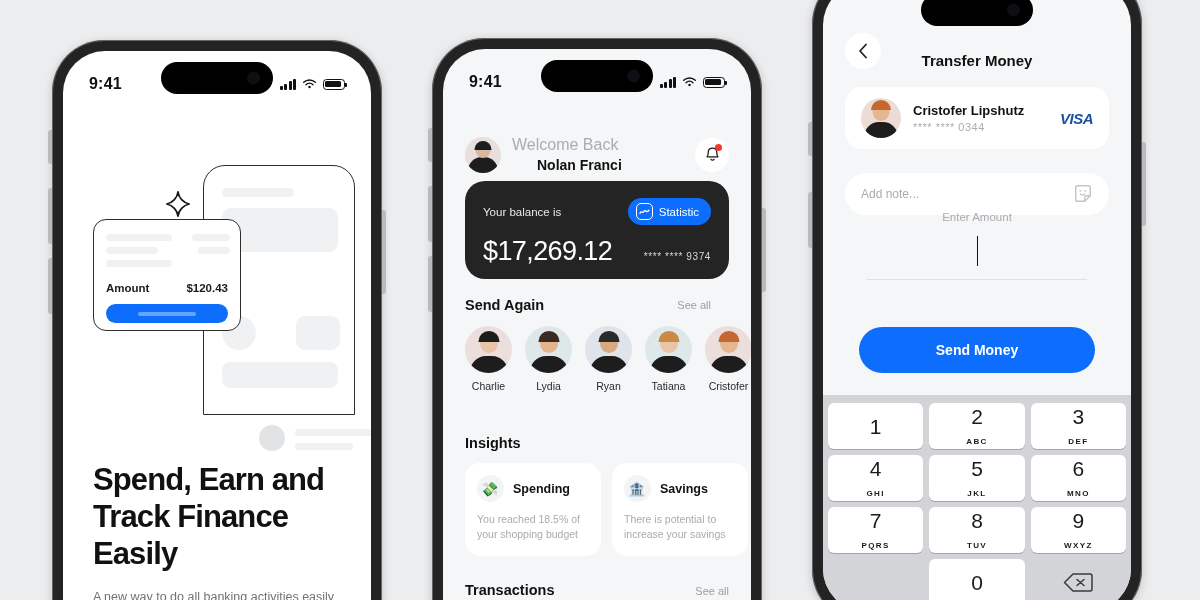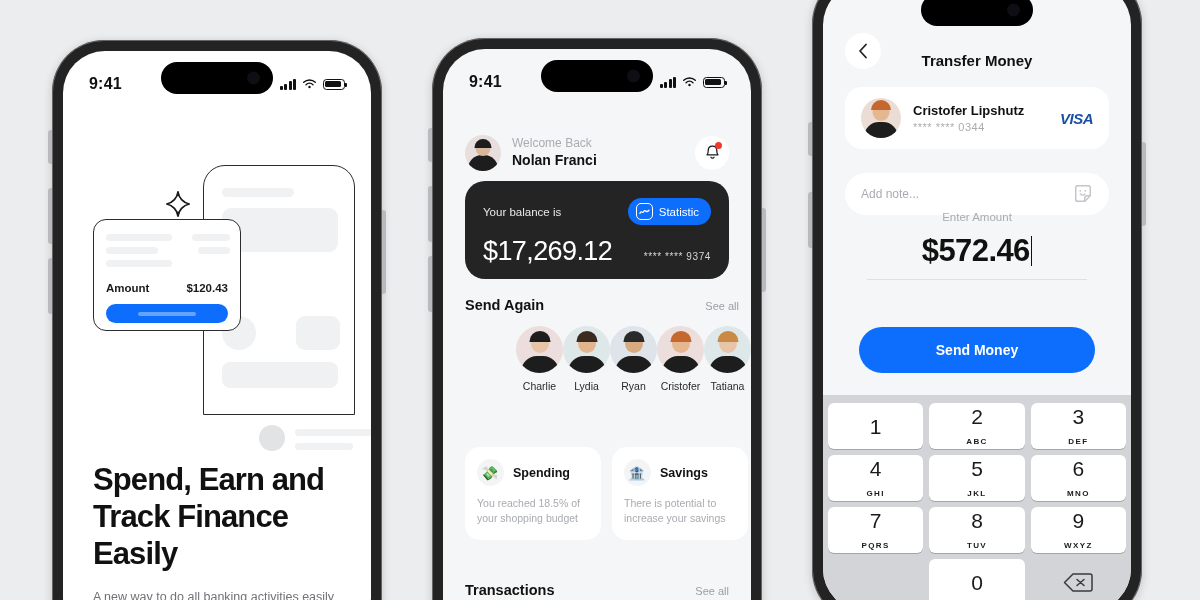--- a/index.html
+++ b/index.html
@@ -79,22 +79,22 @@
      display:flex; align-items:center; }
   .avatar { width:36px; height:36px; border-radius:50%; overflow:hidden; flex:none;
      background:#e8dede; position:relative; }
   .av-head { position:absolute; left:50%; transform:translateX(-50%); top:6px;
      width:15px; height:15px; border-radius:50%; background:#d8b79c; }
   .av-hair { position:absolute; left:50%; transform:translateX(-50%); top:4px;
      width:17px; height:9px; border-radius:9px 9px 0 0; background:#1d1d1d; }
   .av-body { position:absolute; left:50%; transform:translateX(-50%); bottom:0;
      width:30px; height:16px; border-radius:14px 14px 0 0; background:#1d1d1d; }
   .p2-greet { margin-left:11px; }
-  .p2-welcome { font-size:12px; color:#a9acb1; line-height:1.3; }
-  .p2-name { font-size:14px; font-weight:bold; color:#111; line-height:1.35; }
+  .p2-welcome { font-size:16px; color:#a9acb1; line-height:1.3; }
+  .p2-name { font-size:14px; font-weight:bold; color:#111; line-height:1.35;margin-left:25px; }
   .bell-btn { margin-left:auto; width:34px; height:34px; border-radius:50%; background:#fff;
      display:flex; align-items:center; justify-content:center; position:relative; }
   .bell-dot { position:absolute; right:7px; top:6px; width:7px; height:7px;
      border-radius:50%; background:#f3392b; }
 
   .bal-card { position:absolute; top:132px; left:22px; right:22px; height:98px;
      background:#242424; border-radius:20px; padding:17px 18px 0; }
   .bal-top { display:flex; align-items:center; justify-content:space-between; }
   .bal-lbl { font-size:11.5px; color:#e9e9e9; }
   .stat-btn { display:flex; align-items:center; gap:6px; background:#0d6efd;
@@ -104,21 +104,21 @@
   .stat-txt { font-size:11.5px; font-weight:normal; color:#fff; }
   .bal-row { display:flex; align-items:baseline; justify-content:space-between; margin-top:11px; }
   .bal-amt { font-size:27px; font-weight:normal; color:#fff; letter-spacing:-.6px; }
   .bal-card-no { font-size:10px; color:#d6d6d6; letter-spacing:.6px; }
 
   .sec-head { display:flex; align-items:baseline; justify-content:space-between; }
   .sec-title { font-size:14.5px; font-weight:bold; color:#111; }
   .sec-all { font-size:11px; color:#9b9ea3; }
 
   .p2-send { position:absolute; top:248px; left:22px; right:0; }
-  .contacts { display:flex; margin-top:13px;justify-content:flex-end; }
+  .contacts { display:flex; gap:13px; margin-top:13px; }
   .contact { width:47px; flex:none; text-align:center; }
   .c-av { width:47px; height:47px; border-radius:50%; position:relative; overflow:hidden; }
   .c-name { margin-top:7px; font-size:10.5px; color:#2a2a2a; }
 
   .p2-insights { position:absolute; top:386px; left:22px; right:0; }
   .ins-row { display:flex; gap:11px; margin-top:12px; }
   .ins-card { width:136px; flex:none; background:#fff; border-radius:15px; padding:12px 12px 14px; }
   .ins-top { display:flex; align-items:center; gap:9px; }
   .ins-emoji { width:27px; height:27px; border-radius:50%; background:#f3f4f5;
      display:flex; align-items:center; justify-content:center; font-size:14px; }
@@ -306,21 +306,21 @@
             <div class="stat-txt">Statistic</div>
           </div>
         </div>
         <div class="bal-row">
           <div class="bal-amt">$17,269.12</div>
           <div class="bal-card-no">**** **** 9374</div>
         </div>
       </div>
 
       <div class="p2-send">
-        <div class="sec-head" style="padding-right:12px;">
+        <div class="sec-head" style="padding-right:40px;align-items:center;">
           <div class="sec-title">Send Again</div>
           <div class="sec-all">See all</div>
         </div>
         <div class="contacts" id="contacts">
  <div class="contact">
   <div class="c-av" style="background:#ecdedd">
     <div style="position:absolute;left:50%;transform:translateX(-50%);top:8px;width:18px;height:19px;border-radius:50%;background:#e8c4a8;"></div>
     <div style="position:absolute;left:50%;transform:translateX(-50%);top:5px;width:21px;height:11px;border-radius:11px 11px 0 0;background:#1d1d1d;"></div>
     <div style="position:absolute;left:50%;transform:translateX(-50%);bottom:0;width:38px;height:17px;border-radius:16px 16px 0 0;background:#1d1d1d;"></div>
   </div>
@@ -336,39 +336,42 @@
  </div>
  <div class="contact">
   <div class="c-av" style="background:#dee4ea">
     <div style="position:absolute;left:50%;transform:translateX(-50%);top:8px;width:18px;height:19px;border-radius:50%;background:#d9a97f;"></div>
     <div style="position:absolute;left:50%;transform:translateX(-50%);top:5px;width:21px;height:11px;border-radius:11px 11px 0 0;background:#2a2a2a;"></div>
     <div style="position:absolute;left:50%;transform:translateX(-50%);bottom:0;width:38px;height:17px;border-radius:16px 16px 0 0;background:#1d1d1d;"></div>
   </div>
   <div class="c-name">Ryan</div>
  </div>
  <div class="contact">
+  <div class="c-av" style="background:#dfe8e9">
+    <div style="position:absolute;left:50%;transform:translateX(-50%);top:8px;width:18px;height:19px;border-radius:50%;background:#e8c4a8;"></div>
+    <div style="position:absolute;left:50%;transform:translateX(-50%);top:5px;width:21px;height:11px;border-radius:11px 11px 0 0;background:#c98a46;"></div>
+    <div style="position:absolute;left:50%;transform:translateX(-50%);bottom:0;width:38px;height:17px;border-radius:16px 16px 0 0;background:#1d1d1d;"></div>
+  </div>
+  <div class="c-name">Tatiana</div>
+ </div>
+ <div class="contact">
   <div class="c-av" style="background:#ecdedd">
     <div style="position:absolute;left:50%;transform:translateX(-50%);top:8px;width:18px;height:19px;border-radius:50%;background:#e5b791;"></div>
     <div style="position:absolute;left:50%;transform:translateX(-50%);top:5px;width:21px;height:11px;border-radius:11px 11px 0 0;background:#c4682f;"></div>
     <div style="position:absolute;left:50%;transform:translateX(-50%);bottom:0;width:38px;height:17px;border-radius:16px 16px 0 0;background:#1d1d1d;"></div>
   </div>
   <div class="c-name">Cristofer</div>
  </div>
- <div class="contact">
-  <div class="c-av" style="background:#dfe8e9">
-    <div style="position:absolute;left:50%;transform:translateX(-50%);top:8px;width:18px;height:19px;border-radius:50%;background:#e8c4a8;"></div>
-    <div style="position:absolute;left:50%;transform:translateX(-50%);top:5px;width:21px;height:11px;border-radius:11px 11px 0 0;background:#c98a46;"></div>
-    <div style="position:absolute;left:50%;transform:translateX(-50%);bottom:0;width:38px;height:17px;border-radius:16px 16px 0 0;background:#1d1d1d;"></div>
-  </div>
-  <div class="c-name">Tatiana</div>
- </div>
  </div>
       </div>
 
       <div class="p2-insights">
+        <div class="sec-head" style="padding-right:22px;">
+          <div class="sec-title">Insights</div>
+        </div>
         <div class="ins-row" id="insights">
  <div class="ins-card">
    <div class="ins-top">
      <div class="ins-emoji">💸</div>
      <div class="ins-name">Spending</div>
    </div>
    <div class="ins-desc">You reached 18.5% of your  shopping budget</div>
  </div>
  <div class="ins-card">
    <div class="ins-top">
@@ -426,21 +429,21 @@
         <svg class="sticker" viewBox="0 0 22 22">
           <path d="M3 4a2 2 0 012-2h12a2 2 0 012 2v9l-6 6H5a2 2 0 01-2-2V4z" fill="none" stroke="#c2c5c9" stroke-width="1.6" stroke-linejoin="round"></path>
           <path d="M13 19v-4a2 2 0 012-2h4" fill="none" stroke="#c2c5c9" stroke-width="1.6" stroke-linejoin="round"></path>
           <circle cx="8" cy="7.5" r="1" fill="#c2c5c9"></circle>
             <circle cx="13.5" cy="7.5" r="1" fill="#c2c5c9"></circle>
           <path d="M8 11c1.4 1.4 3.6 1.4 5 0" fill="none" stroke="#c2c5c9" stroke-width="1.5" stroke-linecap="round"></path>
         </svg>
       </div>
 
       <div class="enter-lbl">Enter Amount</div>
-      <div class="enter-amt"><span>$572.46</span><span class="amt-caret"></span></div>
+      <div class="enter-amt"><span class="amt-caret"></span></div>
       <div class="amt-underline"></div>
 
       <div class="send-btn">Send Money</div>
 
       <div class="keypad" id="keypad">
  <div class="key">
    <div class="key-num">1</div>
 
  </div>
  <div class="key">

